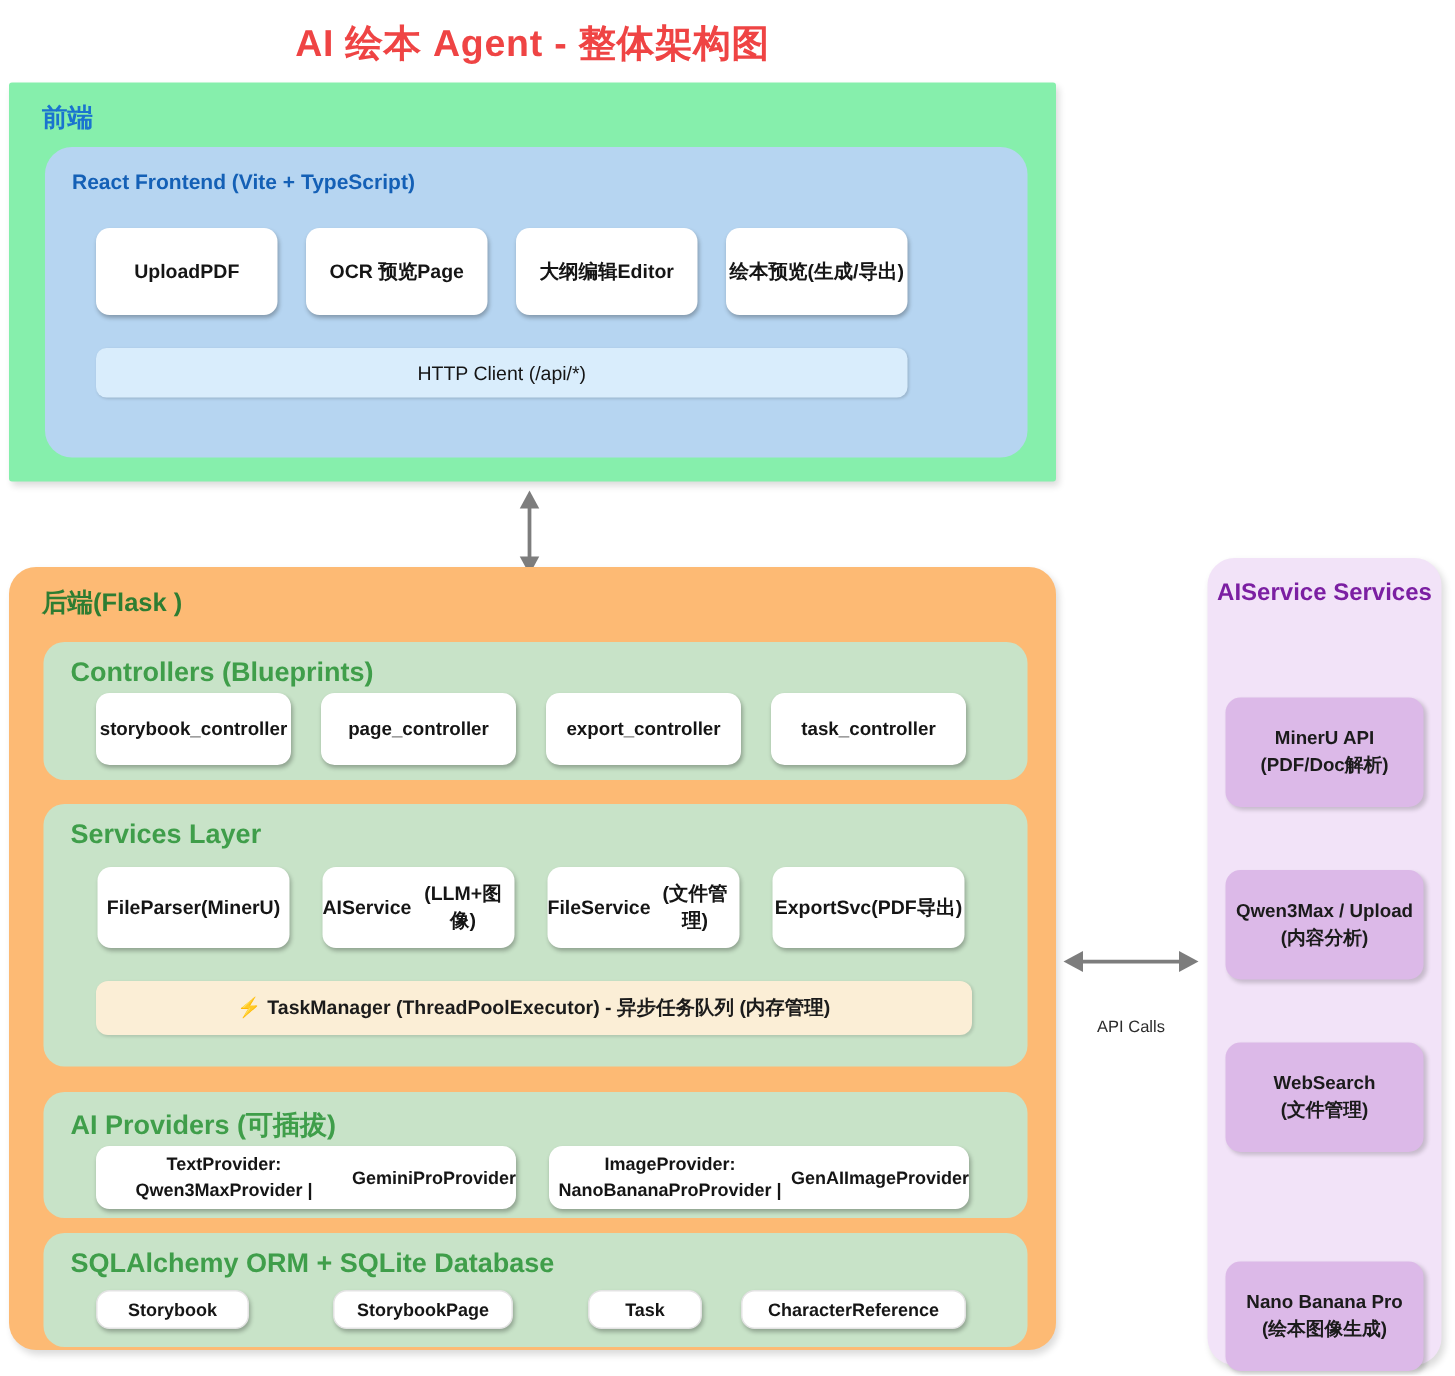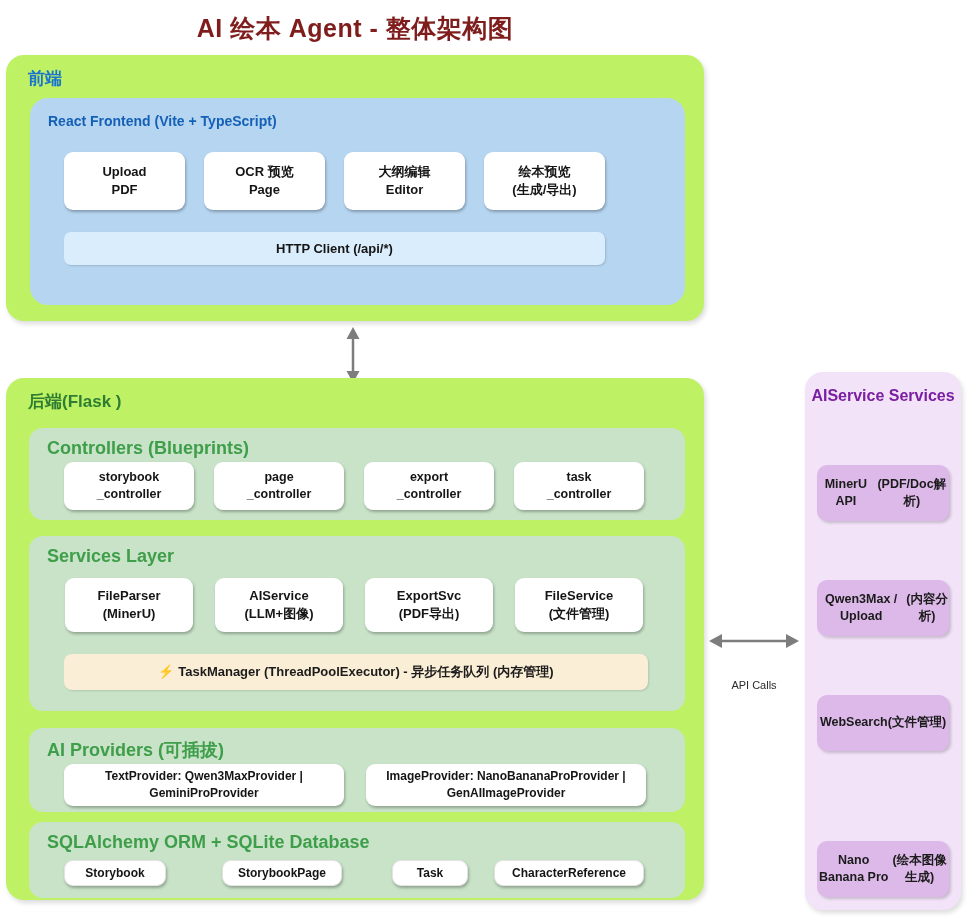--- a/index.html
+++ b/index.html
@@ -1,48 +1,48 @@
 <!DOCTYPE html>
 <html><head>
 <meta charset="utf-8">
 <style>
   * { margin:0; padding:0; box-sizing:border-box; }
   body { background:#fff; font-family:"Liberation Sans", sans-serif; }
   .page { position:relative; width:970px; height:917px; background:#fff; overflow:hidden; }
 
   .title { position:absolute; top:12px; left:0; width:710px; text-align:center;
-           font-size:25px; font-weight:bold; color:#7f1d1d; letter-spacing:.5px; }
+           font-size:25px; font-weight:bold; color:#ef4444; letter-spacing:.5px; }
 
   
   .frontend-box { position:absolute; left:6px; top:55px; width:698px; height:266px;
-                  background:#bef264; border-radius:18px; box-shadow:2px 3px 5px rgba(0,0,0,.14); }
+                  background:#86efac; border-radius:2px; box-shadow:2px 3px 5px rgba(0,0,0,.14); }
   .frontend-label { position:absolute; left:22px; top:12px; font-size:17px; font-weight:bold; color:#1a73cf; }
   .frontend-inner { position:absolute; left:24px; top:43px; width:655px; height:207px;
                     background:#b6d5f1; border-radius:18px; }
   .fe-title { position:absolute; left:18px; top:15px; font-size:14px; font-weight:bold; color:#1460b6; }
   .fe-cards { position:absolute; left:34px; top:54px; display:flex; gap:19px; }
   .card { background:#fff; border-radius:9px; box-shadow:1px 2px 3px rgba(0,0,0,.28);
-          display:flex; flex-direction:column; justify-content:center; align-items:center;
+          display:flex; flex-direction:row; justify-content:center; align-items:center;
           font-size:13px; font-weight:bold; color:#151515; text-align:center; line-height:1.35; }
   .fe-card { width:121px; height:58px; }
   .http-bar { position:absolute; left:34px; top:134px; width:541px; height:33px;
               background:#d9edfc; border-radius:7px; box-shadow:1px 1px 2px rgba(0,0,0,.15);
-              text-align:center; line-height:33px; font-size:13px; font-weight:bold; color:#151515; }
+              text-align:center; line-height:33px; font-size:13px; font-weight:normal; color:#151515; }
 
   
   .v-connector { position:absolute; left:318px; top:326px; width:70px; height:58px; }
   .v-connector svg { position:absolute; left:24px; top:0; }
   .conn-label { position:absolute; top:50%; left:50%; transform:translate(-50%,-50%);
                 background:#fff; font-size:11px; color:#2b2b2b; padding:0 1px; white-space:nowrap;margin-top:44px; }
   .h-connector { position:absolute; left:708px; top:630px; width:92px; height:22px; }
   .h-connector svg { position:absolute; left:0; top:0; }
 
   
   .backend-box { position:absolute; left:6px; top:378px; width:698px; height:522px;
-                 background:#bef264; border-radius:18px; box-shadow:2px 3px 5px rgba(0,0,0,.14); }
+                 background:#fdba74; border-radius:18px; box-shadow:2px 3px 5px rgba(0,0,0,.14); }
   .backend-label { position:absolute; left:22px; top:12px; font-size:17px; font-weight:bold; color:#2e7d32; }
   .be-section { position:absolute; left:23px; width:656px; background:#c8e3c8; border-radius:14px; }
   .sec-controllers { top:50px; height:92px; }
   .sec-services { top:158px; height:175px; }
   .sec-providers { top:350px; height:84px; }
   .sec-database { top:444px; height:76px; }
   .sec-label { position:absolute; left:18px; top:10px; font-size:18px; font-weight:bold; color:#3f9e4a; }
   .ctrl-cards { position:absolute; left:35px; top:34px; display:flex; gap:20px; }
   .ctrl-card { width:130px; height:48px; font-size:12.5px; }
   .svc-cards { position:absolute; left:36px; top:42px; display:flex; gap:22px; }
@@ -57,23 +57,23 @@
   .db-card-0 { left:35px;  width:102px; }
   .db-card-1 { left:193px; width:120px; }
   .db-card-2 { left:363px; width:76px; }
   .db-card-3 { left:465px; width:150px; }
 
   
   .external-box { position:absolute; left:805px; top:372px; width:156px; height:538px;
                   background:#f2e3f8; border-radius:18px; box-shadow:2px 3px 5px rgba(0,0,0,.14); }
   .external-label { position:absolute; top:15px; left:0; width:100%; text-align:center;
                     font-size:16px; font-weight:bold; color:#7b1fa2; }
-  .ext-card { position:absolute; left:12px; width:132px; height:56px;
+  .ext-card { position:absolute; left:12px; width:132px; height:73px;
               background:#dcb9e8; border-radius:10px; box-shadow:2px 2px 3px rgba(0,0,0,.18);
-              display:flex; flex-direction:row; justify-content:center; align-items:center;
+              display:flex; flex-direction:column; justify-content:center; align-items:center;
               font-size:12.5px; font-weight:bold; color:#1b1b1b; text-align:center; line-height:1.4; }
   .ext-card-0 { top:93px; }
   .ext-card-1 { top:208px; }
   .ext-card-2 { top:323px; }
   .ext-card-3 { top:433px;margin-top:36px; }
 </style>
 </head>
 <body>
 
 <div class="page">
@@ -145,26 +145,26 @@
       <div class="svc-cards">
         <div class="card svc-card">
           <span>FileParser</span>
           <span>(MinerU)</span>
         </div>
         <div class="card svc-card">
           <span>AIService</span>
           <span>(LLM+图像)</span>
         </div>
         <div class="card svc-card">
+          <span>FileService</span>
+          <span>(文件管理)</span>
+        </div>
+        <div class="card svc-card">
           <span>ExportSvc</span>
           <span>(PDF导出)</span>
-        </div>
-        <div class="card svc-card">
-          <span>FileService</span>
-          <span>(文件管理)</span>
         </div>
       </div>
       <div class="task-bar">⚡ TaskManager (ThreadPoolExecutor) - 异步任务队列 (内存管理)</div>
     </div>
 
     <div class="be-section sec-providers">
       <div class="sec-label">AI Providers (可插拔)</div>
       <div class="prov-cards">
         <div class="card prov-card">
           <span>TextProvider: Qwen3MaxProvider |</span>

